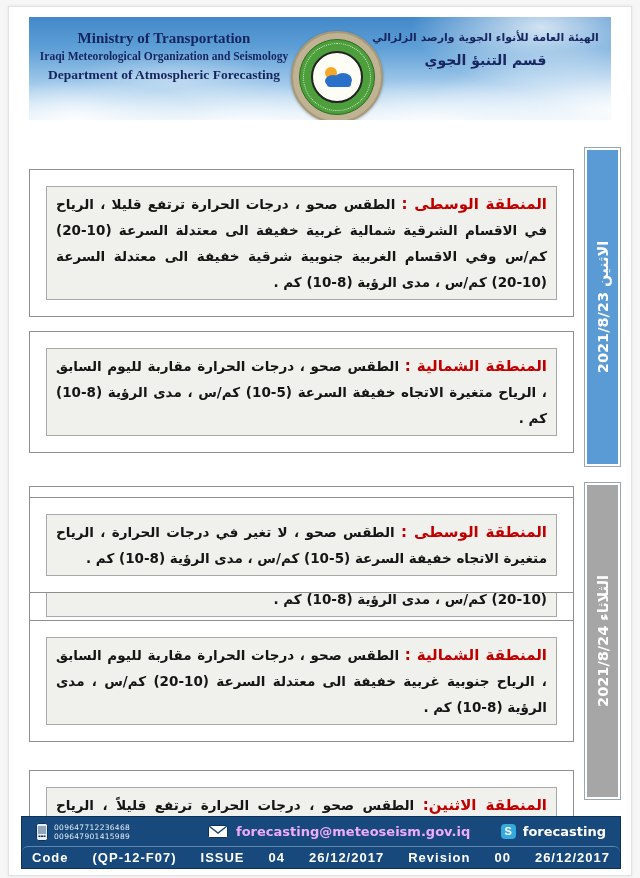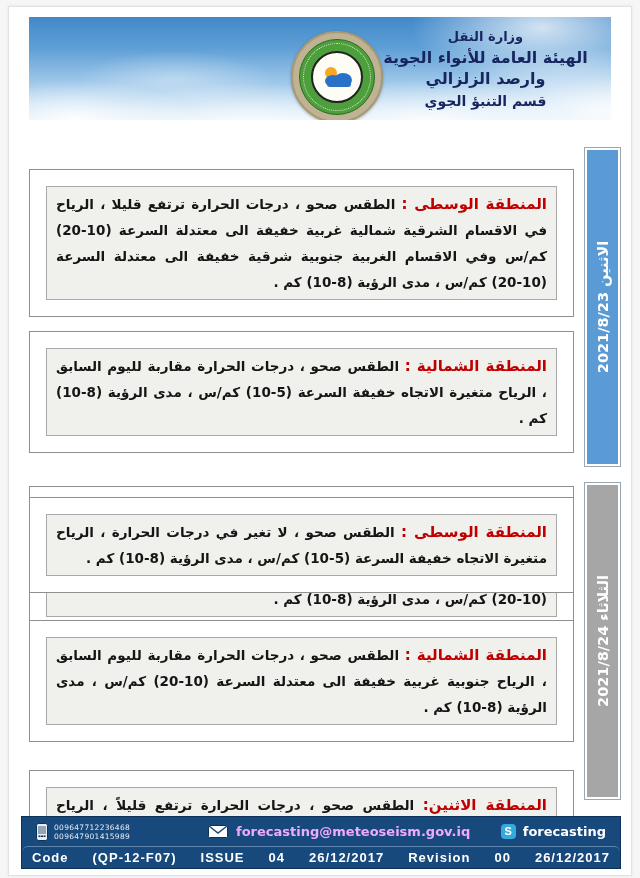--- a/index.html
+++ b/index.html
@@ -37,21 +37,21 @@
   }
   .hdr-en .l1{font-size:15px;line-height:19px;}
   .hdr-en .l2{font-size:11.5px;line-height:17px;}
   .hdr-en .l3{font-size:13.5px;line-height:19px;}
   .hdr-ar{
     position:absolute;right:8px;top:10px;width:235px;
     text-align:center;color:#17265f;direction:rtl;
     font-family:"DejaVu Sans",sans-serif;font-weight:bold;
   }
   .hdr-ar .l1{font-size:13px;line-height:20px;}
-  .hdr-ar .l2{font-size:16px;line-height:21px;}
+  .hdr-ar .l2{font-size:11px;line-height:21px;}
   .hdr-ar .l3{font-size:14px;line-height:24px;}
   .logo{
     position:absolute;left:262px;top:14px;width:88px;height:88px;border-radius:50%;
     background:#bfb394;border:2px solid #a89a77;
     display:flex;align-items:center;justify-content:center;
     box-shadow:0 1px 3px rgba(0,0,0,.3);
   }
   .logo .ring{
     width:74px;height:74px;border-radius:50%;
     background:#4d9f3c;border:1px solid #2c6b22;
@@ -128,36 +128,40 @@
     font-family:"Liberation Sans",sans-serif;
     font-size:13px;font-weight:bold;letter-spacing:1px;color:#ffffff;border-radius:6px;
   }
 </style>
 </head>
 <body>
 
 <div class="page">
 
   <div class="header">
+    <div class="hdr-en">
+      <div class="l1">Ministry of Transportation</div>
+      <div class="l2">Iraqi Meteorological Organization and Seismology</div>
+      <div class="l3">Department of Atmospheric Forecasting</div>
+    </div>
     <div class="logo">
       <div class="ring">
         <div class="ring-text">
           <div class="core">
             <svg width="36" height="26" viewBox="0 0 36 26">
               <circle cx="12" cy="9" r="6" fill="#f6a723"></circle>
               <ellipse cx="14" cy="17" rx="8" ry="6" fill="#2970c8"></ellipse>
               <ellipse cx="24" cy="16" rx="9" ry="7" fill="#2970c8"></ellipse>
               <rect x="8" y="17" width="24" height="6" rx="3" fill="#2970c8"></rect>
             </svg>
           </div>
         </div>
       </div>
     </div>
     <div class="hdr-ar" dir="rtl">
-      <div class="l1">وزارة النقل</div>
       <div class="l2">الهيئة العامة للأنواء الجوية وارصد الزلزالي</div>
       <div class="l3">قسم التنبؤ الجوي</div>
     </div>
   </div>
 
   <div class="day-section day1">
     <div class="boxes">
       <div class="fbox mt-a">
         <div class="inner">
           <span class="region">المنطقة الوسطى :</span>

